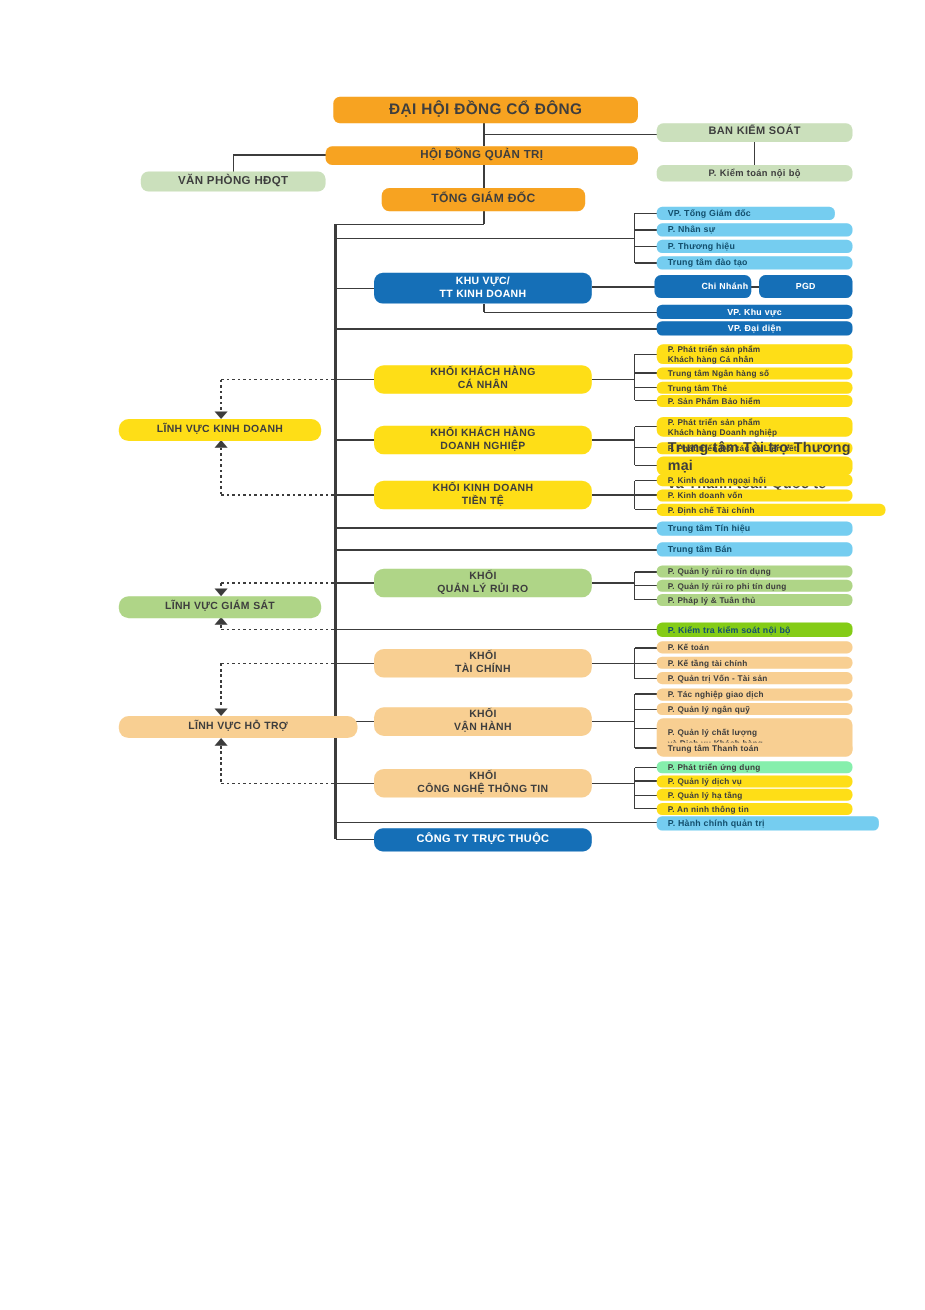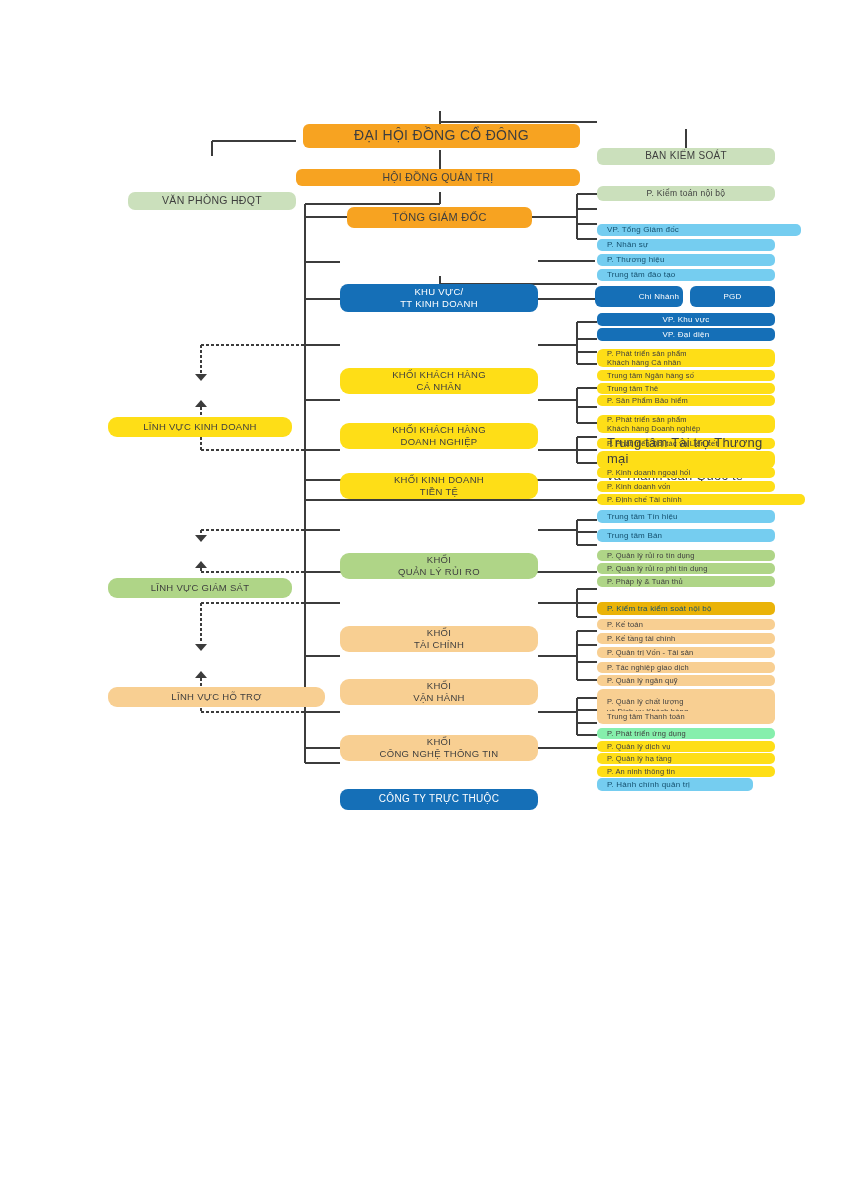--- a/index.html
+++ b/index.html
@@ -11,26 +11,25 @@
     overflow:hidden;
   }
   #wires{position:absolute;left:0;top:0;z-index:1;}
   .node{
     position:absolute;
     z-index:2;
     display:flex;
     align-items:center;
     justify-content:center;
     text-align:center;
-    font-weight:normal;
+    font-weight:bold;
     white-space:pre-line;
     line-height:1.25;
     letter-spacing:0.3px;
     box-sizing:border-box;
-    margin-top:36px;
   }
   .node.left{
     justify-content:flex-start;
     text-align:left;
     padding-left:10px;
     letter-spacing:0.2px;
   }
 </style>
 </head>
 <body>
@@ -126,21 +125,21 @@
       <polygon points="195,568 207,568 201,561" fill="#3C3C3C"></polygon>
       <polygon points="195,644 207,644 201,651" fill="#3C3C3C"></polygon>
       <polygon points="195,678 207,678 201,671" fill="#3C3C3C"></polygon>
     </svg>
 <div class="node" style="left: 303px; top: 88px; width: 277px; height: 24px; background: rgb(247, 163, 33); color: rgb(62, 62, 62); font-size: 14px; border-radius: 6px;">ĐẠI HỘI ĐỒNG CỔ ĐÔNG</div>
     <div class="node" style="left: 597px; top: 112px; width: 178px; height: 17px; background: rgb(203, 224, 188); color: rgb(62, 62, 62); font-size: 10px; border-radius: 6px;">BAN KIỂM SOÁT</div>
     <div class="node" style="left: 296px; top: 133px; width: 284px; height: 17px; background: rgb(247, 163, 33); color: rgb(62, 62, 62); font-size: 10.5px; border-radius: 6px;">HỘI ĐỒNG QUẢN TRỊ</div>
     <div class="node" style="left: 128px; top: 156px; width: 168px; height: 18px; background: rgb(203, 224, 188); color: rgb(62, 62, 62); font-size: 10.5px; border-radius: 7px;">VĂN PHÒNG HĐQT</div>
     <div class="node" style="left: 597px; top: 150px; width: 178px; height: 15px; background: rgb(203, 224, 188); color: rgb(62, 62, 62); font-size: 8.5px; border-radius: 6px;">P. Kiểm toán nội bộ</div>
     <div class="node" style="left: 347px; top: 171px; width: 185px; height: 21px; background: rgb(247, 163, 33); color: rgb(62, 62, 62); font-size: 11px; border-radius: 7px;">TỔNG GIÁM ĐỐC</div>
-    <div class="node left" style="left: 597px; top: 188px; width: 204px; height: 12px; background: rgb(117, 205, 240); color: rgb(20, 80, 110); font-size: 8px; border-radius: 5px; text-align: right;">VP. Tổng Giám đốc</div>
+    <div class="node left" style="left: 597px; top: 188px; width: 162px; height: 12px; background: rgb(117, 205, 240); color: rgb(20, 80, 110); font-size: 8px; border-radius: 5px; text-align: right;">VP. Tổng Giám đốc</div>
     <div class="node left" style="left: 597px; top: 203px; width: 178px; height: 12px; background: rgb(117, 205, 240); color: rgb(20, 80, 110); font-size: 8px; border-radius: 5px;">P. Nhân sự</div>
     <div class="node left" style="left: 597px; top: 218px; width: 178px; height: 12px; background: rgb(117, 205, 240); color: rgb(20, 80, 110); font-size: 8px; border-radius: 5px;">P. Thương hiệu</div>
     <div class="node left" style="left: 597px; top: 233px; width: 178px; height: 12px; background: rgb(117, 205, 240); color: rgb(20, 80, 110); font-size: 8px; border-radius: 5px;">Trung tâm đào tạo</div>
     <div class="node" style="left: 340px; top: 248px; width: 198px; height: 28px; background: rgb(21, 111, 183); color: rgb(255, 255, 255); font-size: 9.5px; border-radius: 8px;">KHU VỰC/
 TT KINH DOANH</div>
     <div class="node" style="left: 595px; top: 250px; width: 88px; height: 21px; background: rgb(21, 111, 183); color: rgb(255, 255, 255); font-size: 8px; border-radius: 6px; padding-left: 40px;">Chi Nhánh</div>
     <div class="node" style="left: 690px; top: 250px; width: 85px; height: 21px; background: rgb(21, 111, 183); color: rgb(255, 255, 255); font-size: 8px; border-radius: 6px;">PGD</div>
     <div class="node" style="left: 597px; top: 277px; width: 178px; height: 13px; background: rgb(21, 111, 183); color: rgb(255, 255, 255); font-size: 8px; border-radius: 5px;">VP. Khu vực</div>
     <div class="node" style="left: 597px; top: 292px; width: 178px; height: 13px; background: rgb(21, 111, 183); color: rgb(255, 255, 255); font-size: 8px; border-radius: 5px;">VP. Đại diện</div>
     <div class="node" style="left: 108px; top: 381px; width: 184px; height: 20px; background: rgb(254, 222, 23); color: rgb(62, 62, 62); font-size: 9.5px; border-radius: 9px;">LĨNH VỰC KINH DOANH</div>
@@ -164,35 +163,35 @@
     <div class="node left" style="left: 597px; top: 445px; width: 178px; height: 11px; background: rgb(254, 222, 23); color: rgb(62, 62, 62); font-size: 7.5px; border-radius: 5px;">P. Kinh doanh vốn</div>
     <div class="node left" style="left: 597px; top: 458px; width: 208px; height: 11px; background: rgb(254, 222, 23); color: rgb(62, 62, 62); font-size: 7.5px; border-radius: 5px;">P. Định chế Tài chính</div>
     <div class="node left" style="left: 597px; top: 474px; width: 178px; height: 13px; background: rgb(117, 205, 240); color: rgb(20, 80, 110); font-size: 8px; border-radius: 5px;">Trung tâm Tín hiệu</div>
     <div class="node left" style="left: 597px; top: 493px; width: 178px; height: 13px; background: rgb(117, 205, 240); color: rgb(20, 80, 110); font-size: 8px; border-radius: 5px;">Trung tâm Bán</div>
     <div class="node" style="left: 108px; top: 542px; width: 184px; height: 20px; background: rgb(175, 213, 135); color: rgb(62, 62, 62); font-size: 9.5px; border-radius: 9px;">LĨNH VỰC GIÁM SÁT</div>
     <div class="node" style="left: 340px; top: 517px; width: 198px; height: 26px; background: rgb(175, 213, 135); color: rgb(62, 62, 62); font-size: 9.5px; border-radius: 9px;">KHỐI
 QUẢN LÝ RỦI RO</div>
     <div class="node left" style="left: 597px; top: 514px; width: 178px; height: 11px; background: rgb(175, 213, 135); color: rgb(62, 62, 62); font-size: 7.5px; border-radius: 5px;">P. Quản lý rủi ro tín dụng</div>
     <div class="node left" style="left: 597px; top: 527px; width: 178px; height: 11px; background: rgb(175, 213, 135); color: rgb(62, 62, 62); font-size: 7.5px; border-radius: 5px;">P. Quản lý rủi ro phi tín dụng</div>
     <div class="node left" style="left: 597px; top: 540px; width: 178px; height: 11px; background: rgb(175, 213, 135); color: rgb(62, 62, 62); font-size: 7.5px; border-radius: 5px;">P. Pháp lý &amp; Tuân thủ</div>
-    <div class="node left" style="left: 597px; top: 566px; width: 178px; height: 13px; background: #eab308; color: rgb(20, 80, 110); font-size: 8px; border-radius: 5px;">P. Kiểm tra kiểm soát nội bộ</div>
+    <div class="node left" style="left: 597px; top: 566px; width: 178px; height: 13px; background: #84cc16; color: rgb(20, 80, 110); font-size: 8px; border-radius: 5px;">P. Kiểm tra kiểm soát nội bộ</div>
     <div class="node" style="left: 108px; top: 651px; width: 217px; height: 20px; background: rgb(248, 207, 146); color: rgb(62, 62, 62); font-size: 9.5px; border-radius: 9px;">LĨNH VỰC HỖ TRỢ</div>
     <div class="node" style="left: 340px; top: 590px; width: 198px; height: 26px; background: rgb(248, 207, 146); color: rgb(62, 62, 62); font-size: 9.5px; border-radius: 9px;">KHỐI
 TÀI CHÍNH</div>
     <div class="node left" style="left: 597px; top: 583px; width: 178px; height: 11px; background: rgb(248, 207, 146); color: rgb(62, 62, 62); font-size: 7.5px; border-radius: 5px;">P. Kế toán</div>
     <div class="node left" style="left: 597px; top: 597px; width: 178px; height: 11px; background: rgb(248, 207, 146); color: rgb(62, 62, 62); font-size: 7.5px; border-radius: 5px;">P. Kế tầng tài chính</div>
     <div class="node left" style="left: 597px; top: 611px; width: 178px; height: 11px; background: rgb(248, 207, 146); color: rgb(62, 62, 62); font-size: 7.5px; border-radius: 5px;">P. Quản trị Vốn - Tài sản</div>
     <div class="node" style="left: 340px; top: 643px; width: 198px; height: 26px; background: rgb(248, 207, 146); color: rgb(62, 62, 62); font-size: 9.5px; border-radius: 9px;">KHỐI
 VẬN HÀNH</div>
     <div class="node left" style="left: 597px; top: 626px; width: 178px; height: 11px; background: rgb(248, 207, 146); color: rgb(62, 62, 62); font-size: 7.5px; border-radius: 5px;">P. Tác nghiệp giao dịch</div>
     <div class="node left" style="left: 597px; top: 639px; width: 178px; height: 11px; background: rgb(248, 207, 146); color: rgb(62, 62, 62); font-size: 7.5px; border-radius: 5px;">P. Quản lý ngân quỹ</div>
     <div class="node left" style="left: 597px; top: 653px; width: 178px; height: 35px; background: rgb(248, 207, 146); color: rgb(62, 62, 62); font-size: 7.5px; border-radius: 6px;">P. Quản lý chất lượng
 và Dịch vụ Khách hàng</div>
     <div class="node left" style="left: 597px; top: 675px; width: 178px; height: 11px; background: rgb(248, 207, 146); color: rgb(62, 62, 62); font-size: 7.5px; border-radius: 5px;">Trung tâm Thanh toán</div>
     <div class="node" style="left: 340px; top: 699px; width: 198px; height: 26px; background: rgb(248, 207, 146); color: rgb(62, 62, 62); font-size: 9.5px; border-radius: 9px;">KHỐI
 CÔNG NGHỆ THÔNG TIN</div>
     <div class="node left" style="left: 597px; top: 692px; width: 178px; height: 11px; background: #86efac; color: rgb(62, 62, 62); font-size: 7.5px; border-radius: 5px;">P. Phát triển ứng dụng</div>
     <div class="node left" style="left: 597px; top: 705px; width: 178px; height: 11px; background: rgb(254, 222, 23); color: rgb(62, 62, 62); font-size: 7.5px; border-radius: 5px;">P. Quản lý dịch vụ</div>
     <div class="node left" style="left: 597px; top: 717px; width: 178px; height: 11px; background: rgb(254, 222, 23); color: rgb(62, 62, 62); font-size: 7.5px; border-radius: 5px;">P. Quản lý hạ tầng</div>
     <div class="node left" style="left: 597px; top: 730px; width: 178px; height: 11px; background: rgb(254, 222, 23); color: rgb(62, 62, 62); font-size: 7.5px; border-radius: 5px;">P. An ninh thông tin</div>
-    <div class="node left" style="left: 597px; top: 742px; width: 156px; height: 13px; background: rgb(117, 205, 240); color: rgb(20, 80, 110); font-size: 8px; border-radius: 5px; text-align: center;">P. Hành chính quản trị</div>
+    <div class="node left" style="left: 597px; top: 742px; width: 202px; height: 13px; background: rgb(117, 205, 240); color: rgb(20, 80, 110); font-size: 8px; border-radius: 5px; text-align: center;">P. Hành chính quản trị</div>
     <div class="node" style="left: 340px; top: 753px; width: 198px; height: 21px; background: rgb(21, 111, 183); color: rgb(255, 255, 255); font-size: 10px; border-radius: 8px;">CÔNG TY TRỰC THUỘC</div>
   </div>
 
 </body></html>

